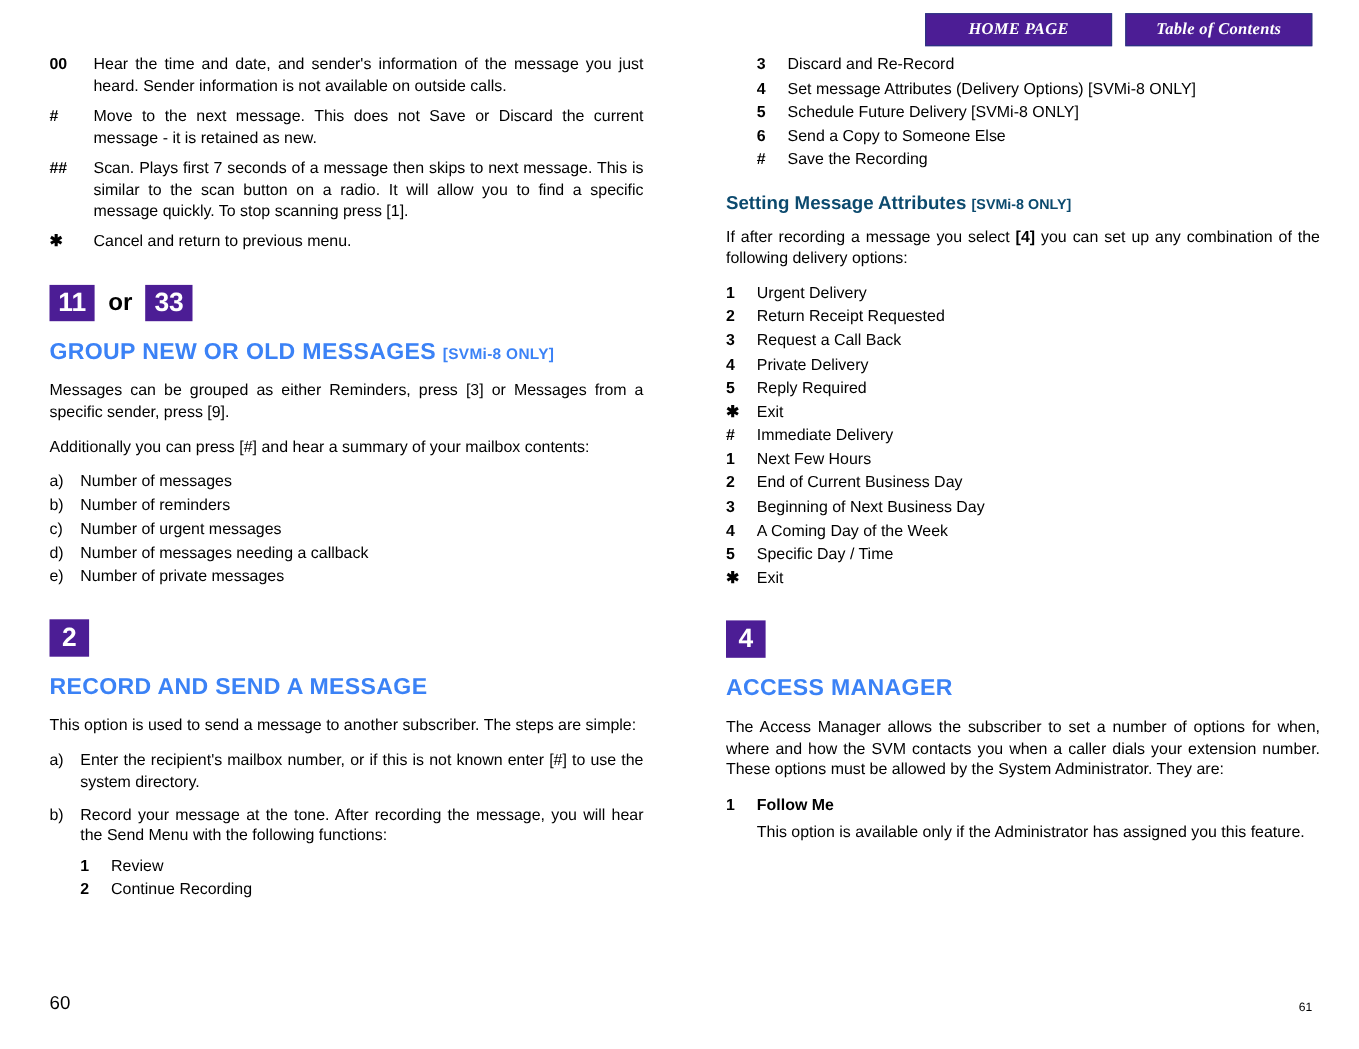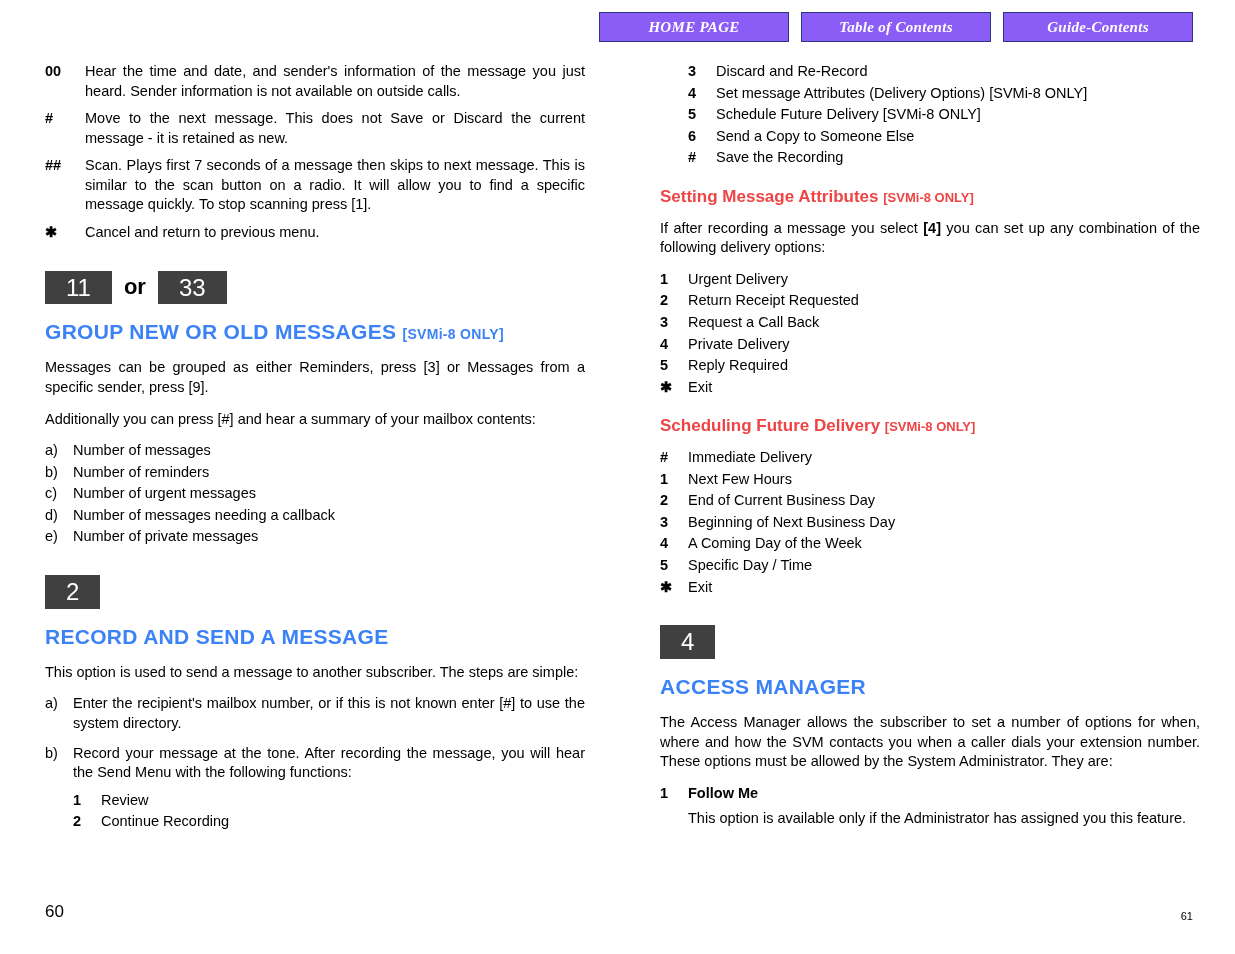--- a/index.html
+++ b/index.html
@@ -14,66 +14,65 @@
     line-height: 1.35;
   }
   .nav-bar {
     position: absolute;
     top: 12px;
     right: 42px;
     display: flex;
     gap: 12px;
   }
   .nav-btn {
-    background: #8b5cf6;
+    background: #4c1d95;
     color: #fff;
     font-weight: bold;
     font-style: italic;
     font-size: 15px;
     padding: 4px 0;
-    width: 190px;
+    width: 170px;
     text-align: center;
     border: 1px solid #2a3680;
     cursor: pointer;
     font-family: Georgia, 'Times New Roman', serif;
     letter-spacing: 0.3px;
   }
   .page {
     position: absolute;
     width: 540px;
     top: 50px;
-    margin-top: 12px;
   }
   .page-left { left: 45px; }
   .page-right { left: 660px; }
   .key-row { display: flex; margin-bottom: 8px; }
   .key-row .k { font-weight: bold; min-width: 40px; flex-shrink: 0; }
   .key-row .d { flex: 1; text-align: justify; }
   .hdr-row { display: flex; align-items: center; gap: 12px; margin: 28px 0 10px 0; }
   .numbox {
-    background: #404040;
+    background: #4c1d95;
     color: #fff;
-    font-weight: normal;
+    font-weight: bold;
     font-size: 24px;
-    padding: 3px 21px;
+    padding: 3px 8px;
     min-width: 36px;
     text-align: center;
     line-height: 1.15;
   }
   .or-text { font-weight: bold; font-size: 22px; }
   h2.section {
     color: #3b82f6;
     font-weight: bold;
     font-size: 21px;
     margin: 14px 0 12px 0;
     letter-spacing: 0.3px;
   }
   h2.section .sm { font-size: 14px; font-weight: bold; }
   h3.sub {
-    color: #ef4444;
+    color: #0c4a6e;
     font-weight: bold;
     font-size: 17px;
     margin: 18px 0 10px 0;
   }
   h3.sub .sm { font-size: 13px; font-weight: bold; }
   p.body { margin-bottom: 12px; text-align: justify; }
   .abc-row, .num-row, .opt-row { display: flex; margin-bottom: 2px; }
   .abc-row .m { min-width: 28px; flex-shrink: 0; }
   .num-row .m, .opt-row .m { min-width: 28px; font-weight: bold; flex-shrink: 0; }
   .opt-row .d, .abc-row .d, .num-row .d { flex: 1; text-align: justify; }
@@ -83,21 +82,20 @@
   .page-num-left { position: absolute; bottom: 30px; left: 45px; font-size: 17px; }
   .page-num-right { position: absolute; bottom: 30px; right: 42px; font-size: 11px; }
   .star { font-family: Arial; }
 </style>
 </head>
 <body>
 
 <div class="nav-bar">
   <div class="nav-btn">HOME PAGE</div>
   <div class="nav-btn">Table of Contents</div>
-  <div class="nav-btn">Guide-Contents</div>
 </div>
 
 <div class="page page-left">
 
   <div class="key-row">
     <div class="k">00</div>
     <div class="d">Hear the time and date, and sender's information of the message you just heard. Sender information is not available on outside calls.</div>
   </div>
   <div class="key-row">
     <div class="k">#</div>
@@ -227,24 +225,20 @@
     </div>
   <div class="num-row">
       <div class="m">5</div>
       <div class="d">Reply Required</div>
     </div>
   <div class="num-row">
       <div class="m star">✱</div>
       <div class="d">Exit</div>
     </div>
 
-  <h3 class="sub">
-    <span>Scheduling Future Delivery</span>
-    <span class="sm">[SVMi-8 ONLY]</span>
-  </h3>
 
 
   <div class="num-row">
       <div class="m">#</div>
       <div class="d">Immediate Delivery</div>
     </div>
   <div class="num-row">
       <div class="m">1</div>
       <div class="d">Next Few Hours</div>
     </div>

